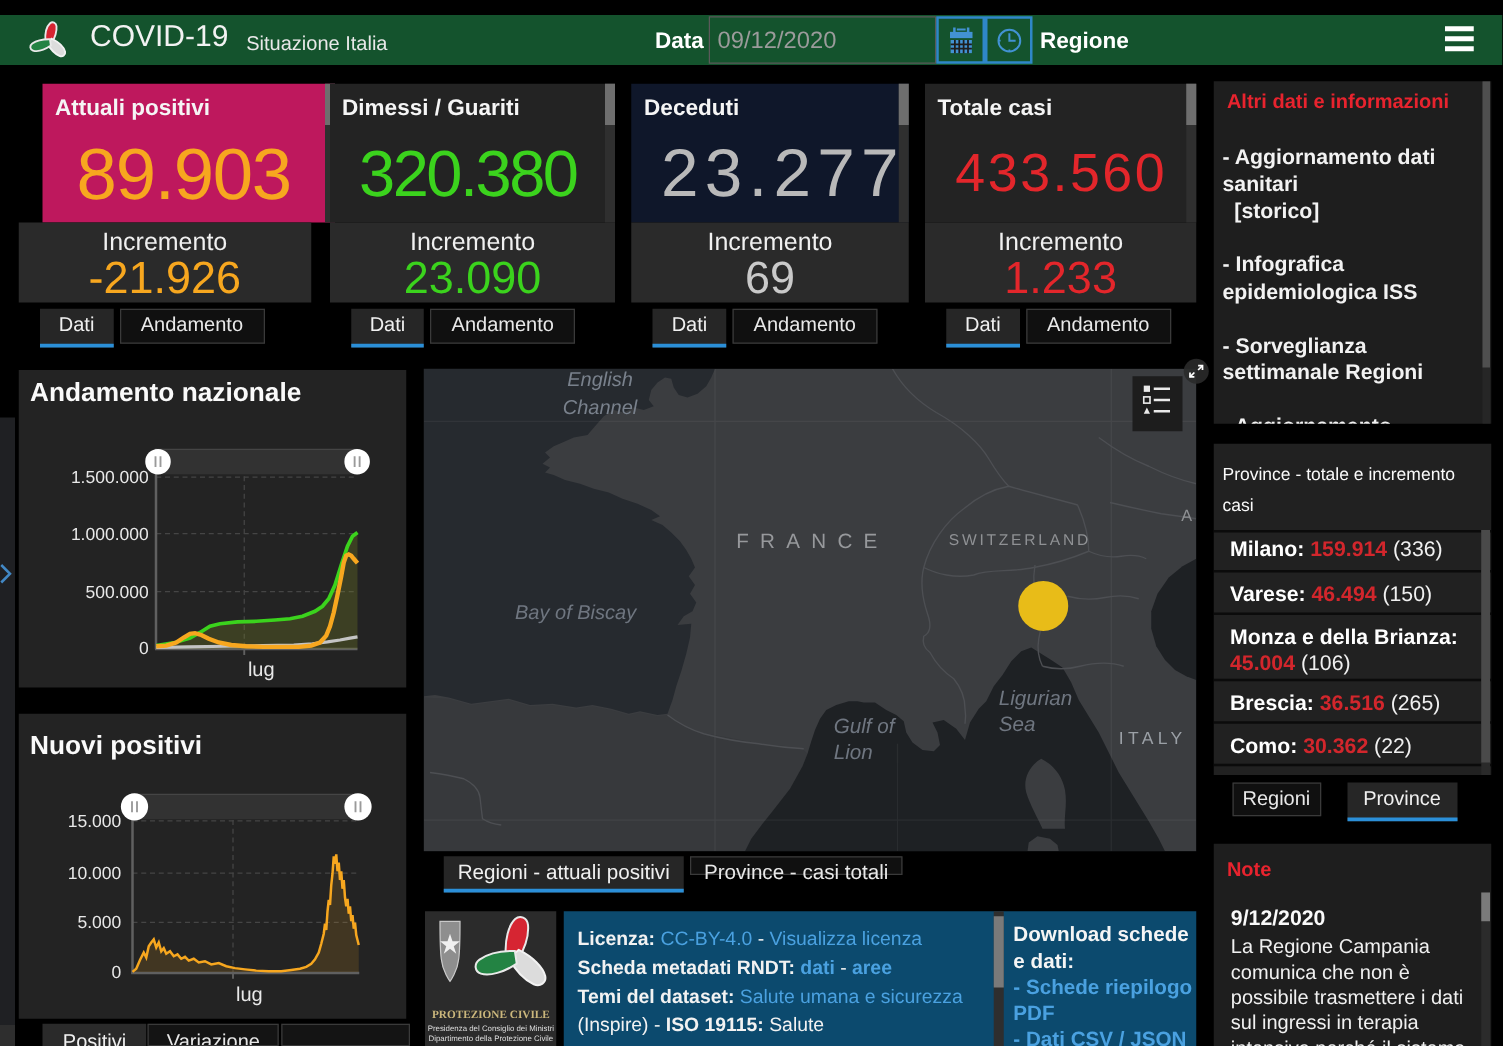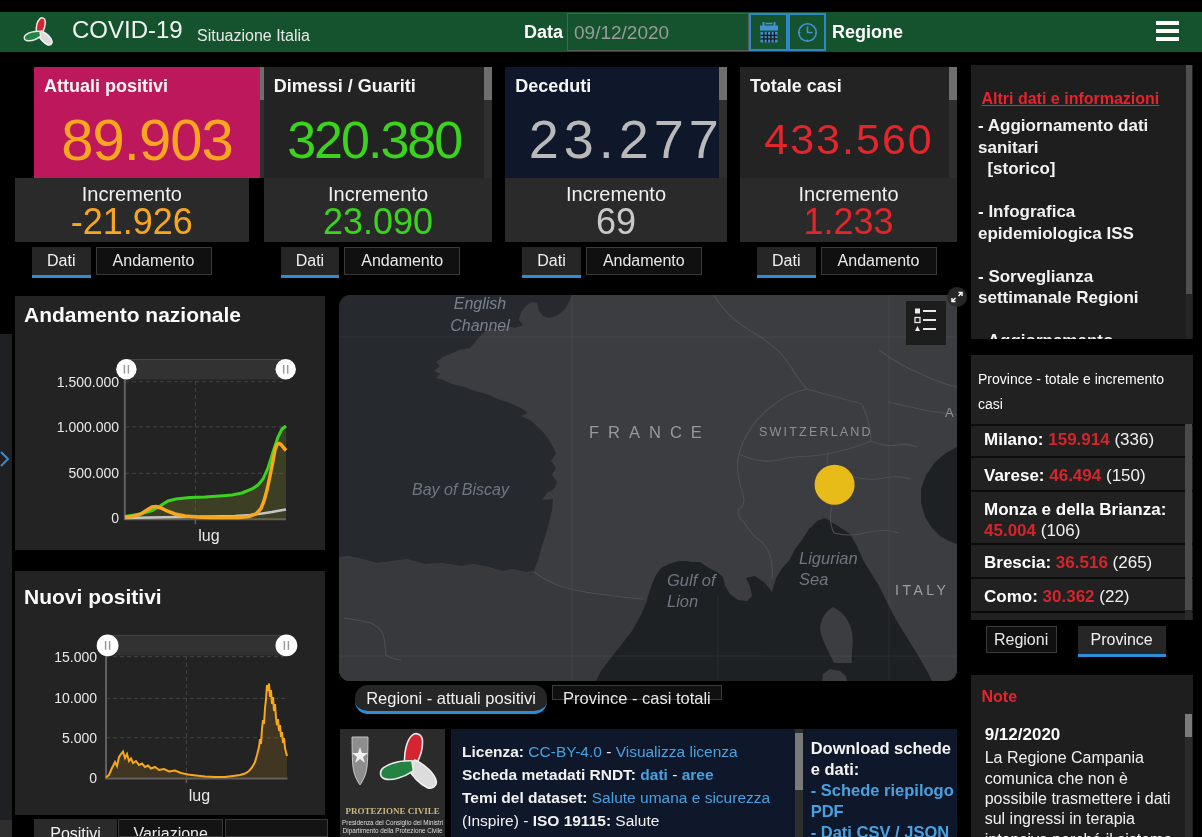--- a/index.html
+++ b/index.html
@@ -209,21 +209,21 @@
             <line x1="273.4" y1="70" x2="273.4" y2="78.8"></line>
         </g>
       </svg>
     </div>
     <div class="abs" style="left:34.4px;top:818.5px;width:82.4px;height:18.5px;background:#2a2a2a;color:#f0f0f0;font-size:16px;text-align:center;line-height:29px;overflow:hidden;">Positivi</div>
     <div class="abs" style="left:118.3px;top:818.5px;width:104.8px;height:18.5px;background:#141414;border:1px solid #3a3a3a;color:#e8e8e8;font-size:16px;text-align:center;line-height:27px;overflow:hidden;">Variazione</div>
     <div class="abs" style="left:224.6px;top:818.5px;width:103.4px;height:18.5px;background:#141414;border:1px solid #3a3a3a;"></div>
   </div>
 
   <div id="map">
-    <div class="abs" style="left:339px;top:295px;width:618px;height:386px;background:#262a2f;overflow:hidden;border-radius:11px;">
+    <div class="abs" style="left:339px;top:295px;width:618px;height:386px;background:#262a2f;overflow:hidden;">
       <svg width="618" height="386" viewBox="0 0 618 386">
 
         <path d="M 233,0 L 230,7 226,14 219,20 211,23 204,21 200,15 198,8 193,7 187,11 182,17 180,25 184,30 176,33 168,31 160,35 152,33 144,38 137,46 131,53 120,55 111,59 104,62 97,67 101,71 95,76 101,79 97,83 104,85 113,89 125,92 136,96 148,99 159,104 171,108 182,113 189,118 182,121 191,125 198,131 205,138 210,145 214,152 217,159 212,166 217,173 213,180 218,187 215,194 208,198 203,205 214,204 213,215 210,228 206,242 202,254 199,265 195,276 187,277 173,274 164,276 150,272 135,269 122,271 103,268 85,269 68,264 38,268 20,263 9,261 0,262 L 0,386 L 618,386 L 618,0 Z" fill="#3b3d40"></path>
         <path d="M 0,263 L 20,264 38,269 68,265 85,270 103,269 122,272 135,270 150,273 164,277 173,275 187,278 195,277 206,284 221,291 244,295 268,300 291,302 304,305 307,308 303,318 298,327 293,336 286,345 279,354 271,364 262,376 257,386 L 0,386 Z" fill="#37393c"></path>
 
         <path d="M 257,386 L 262,376 271,364 279,354 286,345 293,336 298,327 303,318 307,308 310,298 313,289 317,280 322,273 330,269 340,266 347,266 352,267 361,267 370,273 378,277 384,282 386,291 391,299 399,305 408,306 413,301 411,291 407,283 416,281 426,288 433,297 437,283 444,272 450,266 456,254 463,245 470,234 478,226 486,223 494,228 502,233 511,239 518,251 524,265 532,278 540,291 548,307 556,323 564,336 572,349 580,362 588,376 593,386 Z" fill="#1e2124"></path>
 
         <path d="M 618,152 L 607,158 596,167 587,180 582,194 582,208 586,222 593,233 601,241 610,246 618,249 Z" fill="#1e2124"></path>
 
         <path d="M 494,312 C 504,317 511,326 513,337 C 515,349 512,358 513,368 L 495,368 C 491,359 485,349 482,339 C 479,328 485,317 494,312 Z" fill="#3b3d40"></path>
@@ -285,28 +285,28 @@
     <svg class="abs" style="left:946px;top:286px;" width="22" height="22" viewBox="0 0 22 22">
       <circle cx="11" cy="11" r="10" fill="#2a2a2a" opacity="0.9"></circle>
       <g stroke="#fff" stroke-width="1.4" fill="none">
         <path d="M 12.5,6.5 L 16,6.5 L 16,10"></path>
         <path d="M 9.5,15.5 L 6,15.5 L 6,12"></path>
         <line x1="16" y1="6.5" x2="12.5" y2="10"></line>
         <line x1="6" y1="15.5" x2="9.5" y2="12"></line>
       </g>
     </svg>
 
-    <div class="tab-on" style="left:355.4px;top:684.8px;width:191.2px;height:29.5px;line-height:26px;font-size:16.5px;border-radius:13px;">Regioni - attuali positivi</div>
+    <div class="tab-on" style="left:355.4px;top:684.8px;width:191.2px;height:29.5px;line-height:26px;font-size:16.5px;">Regioni - attuali positivi</div>
     <div class="tab-off" style="left:551.9px;top:684.8px;width:170.1px;height:15px;line-height:24px;font-size:16.5px;">Province - casi totali</div>
   </div>
 
   <div id="right">
 
     <div class="panel" style="left:971px;top:65.4px;width:222px;height:273.5px;overflow:hidden;">
-      <div class="abs bold" style="left:10.5px;top:25px;font-size:16px;color:#e8232e;text-decoration:underline;">Altri dati e informazioni</div>
+      <div class="abs bold" style="left:10.5px;top:8px;font-size:16px;color:#e8232e;">Altri dati e informazioni</div>
       <div class="abs bold" style="left:7px;top:50px;width:200px;font-size:17px;line-height:21.5px;color:#f2f2f2;">- Aggiornamento dati<br>sanitari<br>&nbsp;&nbsp;[storico]<br><br>- Infografica<br>epidemiologica ISS<br><br>- Sorveglianza<br>settimanale Regioni<br><br>- Aggiornamento</div>
       <div class="abs" style="right:1px;top:0px;width:6.5px;height:273.5px;background:#262626;"></div>
       <div class="abs" style="right:1px;top:0px;width:6.5px;height:229px;background:#4f4f4f;"></div>
     </div>
 
     <div class="panel" style="left:971px;top:354.7px;width:222px;height:265.3px;overflow:hidden;background:#212121;">
       <div class="abs" style="left:7px;top:12px;font-size:14px;line-height:25.6px;color:#fafafa;font-weight:normal;">Province - totale e incremento<br>casi</div>
       <div class="abs" style="left:0px;top:69.4px;width:222px;height:2px;background:#0b0b0b;"></div>
       <div class="abs" style="left:13px;top:75px;font-size:17px;color:#fff;"><span class="bold">Milano:</span> <span class="bold" style="color:#d2262c;">159.914</span> <span style="color:#f0f0f0;">(336)</span></div>
       <div class="abs" style="left:0px;top:100.9px;width:222px;height:2px;background:#0b0b0b;"></div>
@@ -350,21 +350,21 @@
             <g transform="rotate(248)">
                 <path d="M -3.2,0 C -4.5,-6 -3.8,-12 -1.5,-14.8 C 0.2,-16.8 3.2,-16 3.9,-13.2 C 5,-8.5 3.6,-3 1.8,1.2 Z" fill="#238343" stroke="#e9e9e9" stroke-width="0.8"></path>
               </g>
           </g>
         </g>
         <text x="52.7" y="85" font-size="9" font-weight="bold" fill="#cbb77c" text-anchor="middle" font-family="Liberation Serif, serif">PROTEZIONE CIVILE</text>
         <text x="52.7" y="96" font-size="6.3" fill="#dedede" text-anchor="middle" font-family="Liberation Sans, sans-serif">Presidenza del Consiglio dei Ministri</text>
         <text x="52.7" y="104" font-size="6.3" fill="#dedede" text-anchor="middle" font-family="Liberation Sans, sans-serif">Dipartimento della Protezione Civile</text>
       </svg>
     </div>
-    <div class="abs" style="left:451px;top:729px;width:506px;height:108px;background:#0f172a;">
+    <div class="abs" style="left:451px;top:729px;width:506px;height:108px;background:#0c4a6e;">
       <div class="abs" style="left:11px;top:11px;font-size:15.5px;line-height:23px;color:#f2f2f2;">
         <span class="bold">Licenza:</span> <span class="link">CC-BY-4.0</span> - <span class="link">Visualizza licenza</span><br>
         <span class="bold">Scheda metadati RNDT:</span> <span class="link bold">dati</span> - <span class="link bold">aree</span><br>
         <span class="bold">Temi del dataset:</span> <span class="link">Salute umana e sicurezza</span><br>
         (Inspire) - <span class="bold">ISO 19115:</span> Salute<br>
         <i>Dati forniti dal Ministero della Salute</i>
       </div>
       <div class="abs" style="left:344px;top:0px;width:8px;height:108px;background:#2e2e2e;"></div>
       <div class="abs" style="left:344px;top:4px;width:8px;height:57px;background:#7a7a7a;"></div>
       <div class="abs bold" style="left:359.7px;top:9px;width:150px;font-size:16.5px;line-height:21.1px;color:#f5f5f5;white-space:nowrap;">

